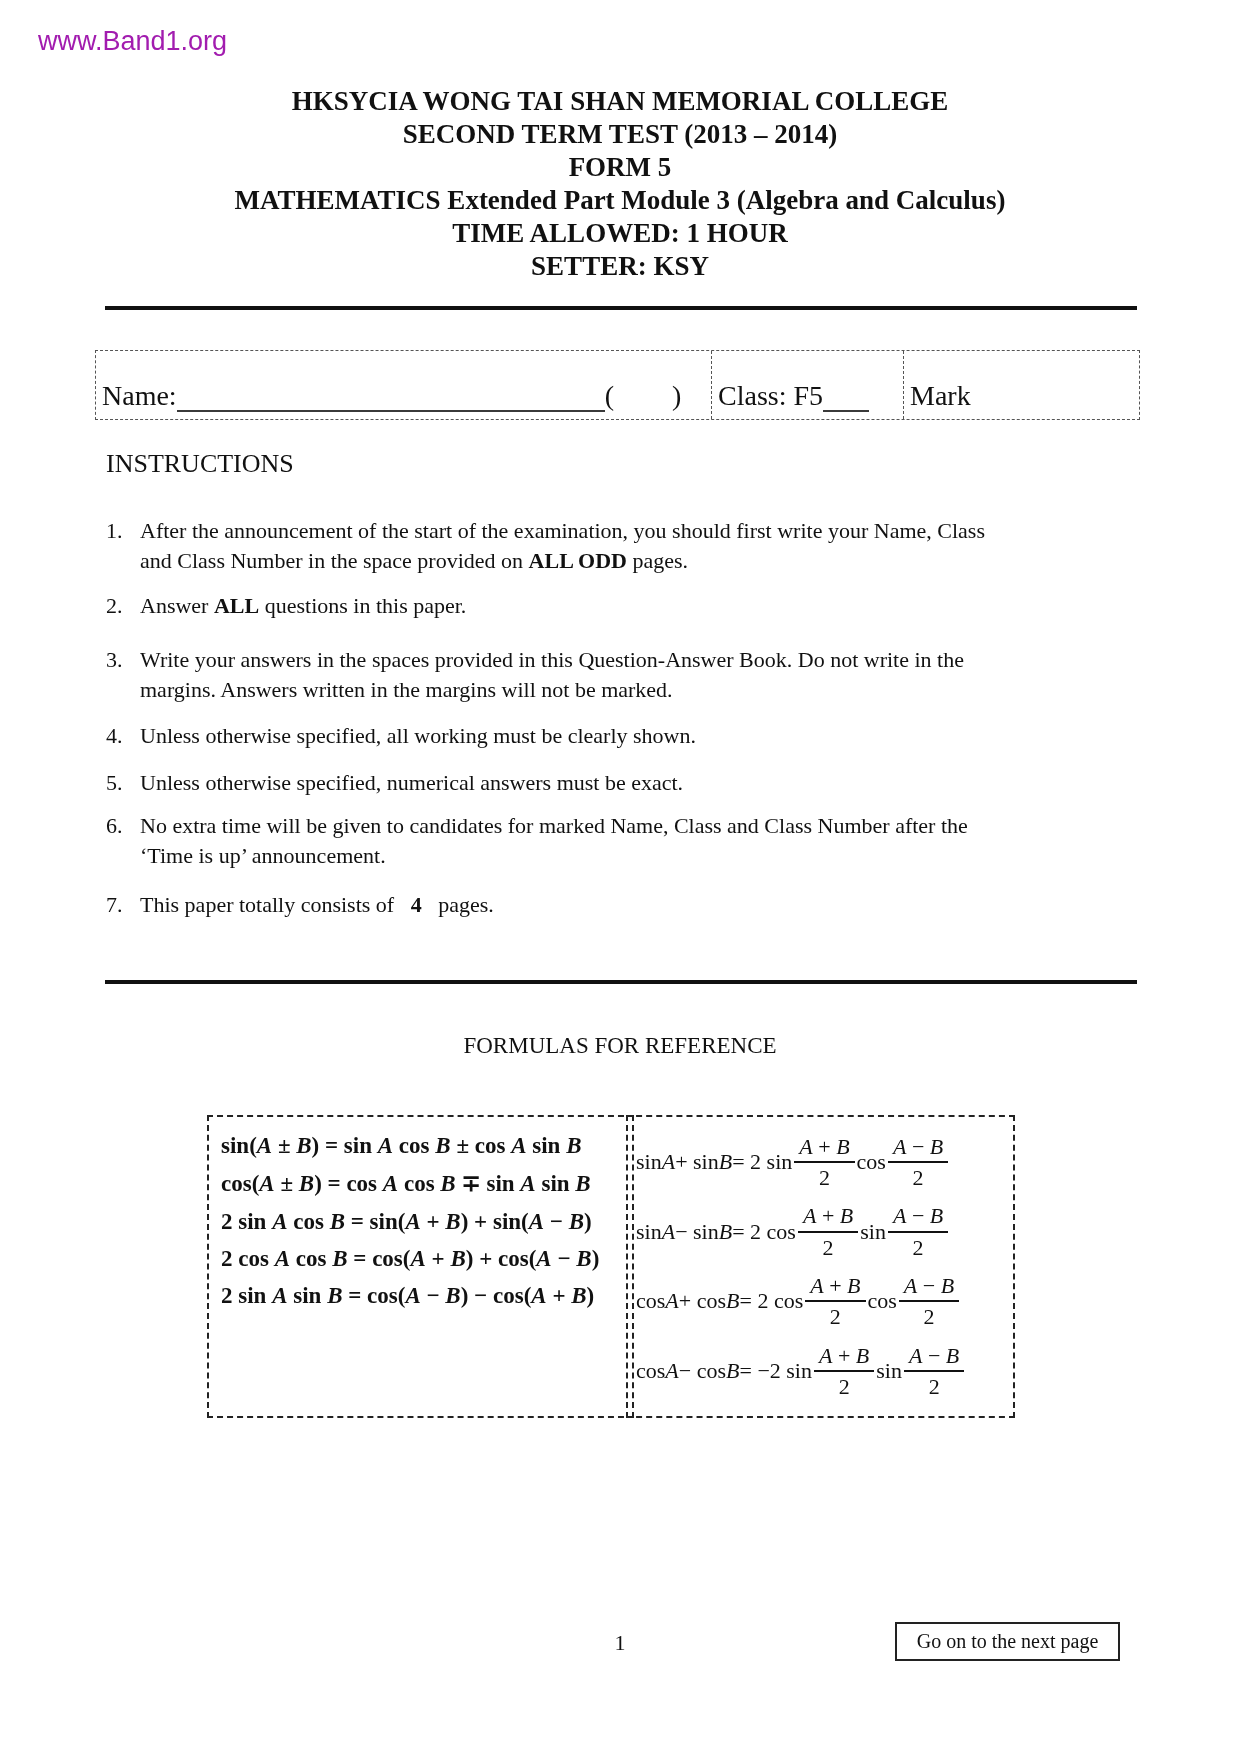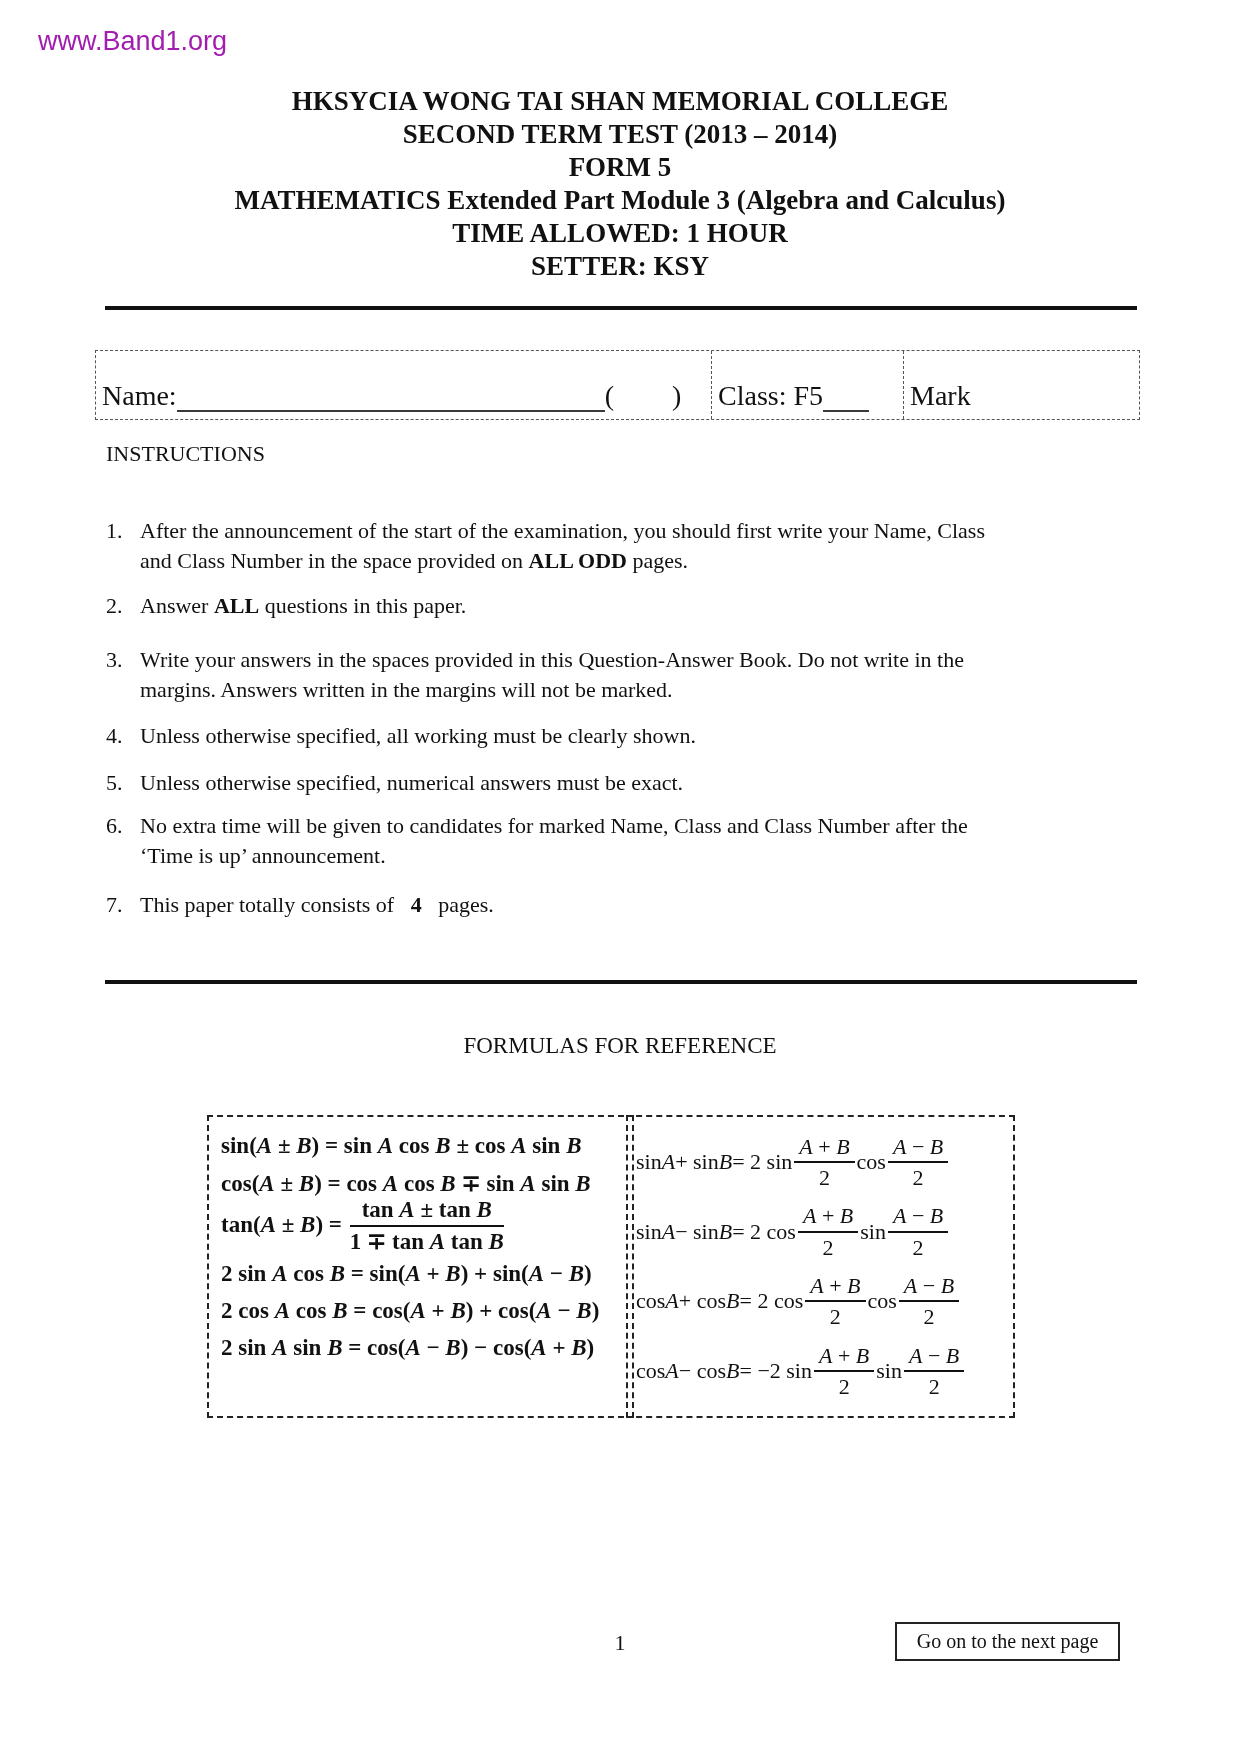--- a/index.html
+++ b/index.html
@@ -40,41 +40,41 @@
   .cell-class{width:192px;border-left:1px dashed #555;}
   .cell-mark{flex:1;border-left:1px dashed #555;align-items:flex-end;}
   .write-line{
     display:inline-block;border-bottom:2px solid #3a3a3a;
     height:0;vertical-align:-4px;
   }
   .line-name{width:428px;}
   .line-class{width:46px;}
   .paren-gap{display:inline-block;width:58px;}
   
-  .ins-title{position:absolute;left:106px;top:439px;font-size:22px;line-height:30px;}
+  .ins-title{position:absolute;left:106px;top:449px;font-size:26px;line-height:30px;}
   .instructions{position:absolute;left:106px;top:516px;width:960px;}
   .ins-item{display:flex;align-items:flex-start;}
   .mb1{margin-bottom:15px;} .mb2{margin-bottom:24px;} .mb3{margin-bottom:16px;}
   .mb4{margin-bottom:17px;} .mb5{margin-bottom:13px;} .mb6{margin-bottom:19px;}
   .ins-num{flex:0 0 34px;font-size:22px;line-height:30px;}
   .ins-text{font-size:22px;line-height:30px;white-space:pre-line;width:920px;}
   
   .formulas-title{
     position:absolute;left:105px;top:1033px;width:1030px;
     text-align:center;font-size:23px;
   }
   .fbox{
     position:absolute;top:1115px;height:303px;box-sizing:border-box;
     border:2px dashed #222;
   }
   .fbox-left{left:207px;width:427px;padding:16px 0 0 12px;font-weight:bold;}
   .fbox-right{left:626px;width:389px;padding:10px 0 10px 8px;display:flex;flex-direction:column;}
   .formula{font-size:23px;white-space:nowrap;}
   .fl-r1{margin-bottom:11px;}
-  .fl-r2{}
+  .fl-r2{margin-bottom:12px;}
   .fl-r3{margin-bottom:5px;}
   .fl-r4{margin-bottom:11px;}
   .fl-r5{margin-bottom:11px;}
   .fbox-right .formula{flex:1;display:flex;align-items:center;font-size:22px;}
   .frac{
     display:inline-flex;flex-direction:column;
     vertical-align:middle;text-align:center;
     margin:0 2px;line-height:1.15;
   }
   .frac .fnum{padding:0 5px 2px;border-bottom:2px solid #111;}
@@ -162,24 +162,20 @@
     </div>
   </div>
 
   <div class="rule rule-mid"></div>
 
   <div class="formulas-title">FORMULAS FOR REFERENCE</div>
 
   <div class="fbox fbox-left">
     <div class="formula fl-r1">sin(<i>A</i> ± <i>B</i>) = sin <i>A</i> cos <i>B</i> ± cos <i>A</i> sin <i>B</i></div>
     <div class="formula fl-r2">cos(<i>A</i> ± <i>B</i>) = cos <i>A</i> cos <i>B</i> ∓ sin <i>A</i> sin <i>B</i></div>
-    <div class="formula fl-r3">tan(<i>A</i> ± <i>B</i>) = <span class="frac">
-          <span class="fnum">tan <i>A</i> ± tan <i>B</i></span>
-          <span class="fden">1 ∓ tan <i>A</i> tan <i>B</i></span>
-        </span></div>
     <div class="formula fl-r4">2 sin <i>A</i> cos <i>B</i> = sin(<i>A</i> + <i>B</i>) + sin(<i>A</i> − <i>B</i>)</div>
     <div class="formula fl-r5">2 cos <i>A</i> cos <i>B</i> = cos(<i>A</i> + <i>B</i>) + cos(<i>A</i> − <i>B</i>)</div>
     <div class="formula">2 sin <i>A</i> sin <i>B</i> = cos(<i>A</i> − <i>B</i>) − cos(<i>A</i> + <i>B</i>)</div>
   </div>
 
   <div class="fbox fbox-right">
     <div class="formula">sin <i>A</i> + sin <i>B</i> = 2 sin<span class="frac">
           <span class="fnum"><i>A</i> + <i>B</i></span>
           <span class="fden">2</span>
         </span>cos<span class="frac">

